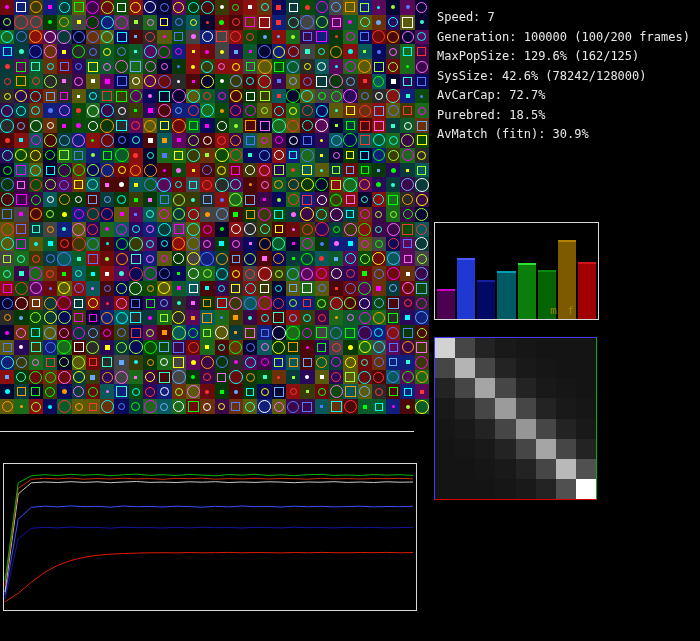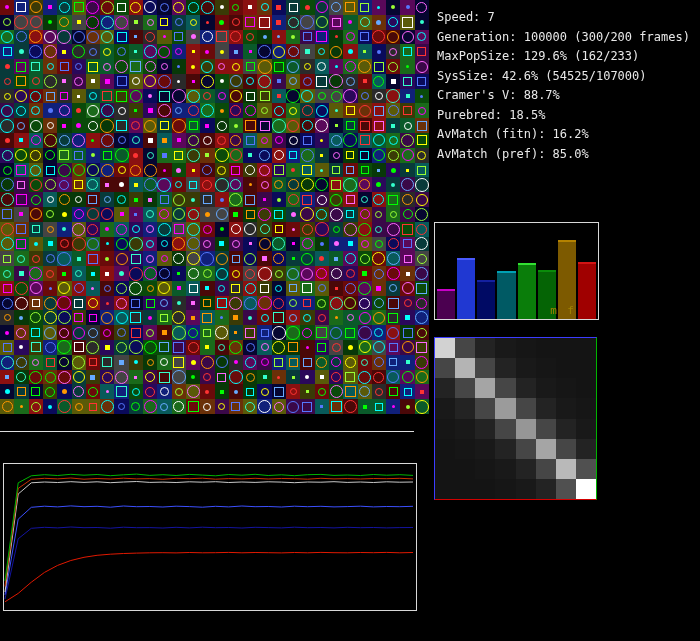--- a/index.html
+++ b/index.html
@@ -2555,21 +2555,21 @@
       <div style="background: rgb(255, 0, 255); width: 3px; height: 3px; border-radius: 50%;"></div>
     </div>
     <div class="cell" style="background: rgb(74, 8, 8);">
       <div style="background: rgb(153, 255, 51); width: 4px; height: 4px; border-radius: 50%;"></div>
     </div>
     <div class="cell" style="background: rgb(10, 90, 42);">
       <div style="border: 1px solid rgb(255, 255, 0); border-radius: 50%; width: 12px; height: 12px;"></div>
     </div>
   </div>
 <div class="hsep"></div>
-<div id="stats"><div>Speed: 7</div><div>Generation: 100000 (300/200 frames)</div><div>MaxPopSize: 129.6% (162/233)</div><div>SysSize: 42.6% (54525/107000)</div><div>Cramer's V: 88.7%</div><div>Purebred: 18.5%</div><div>AvMatch (fitn): 16.2%</div><div>AvMatch (pref): 85.0%</div></div>
+<div id="stats"><div>Speed: 7</div><div>Generation: 100000 (100/200 frames)</div><div>MaxPopSize: 129.6% (162/125)</div><div>SysSize: 42.6% (78242/128000)</div><div>AvCarCap: 72.7%</div><div>Purebred: 18.5%</div><div>AvMatch (fitn): 30.9%</div></div>
 
 <div id="barbox">
   <div id="bars">
       <div class="bar" style="height: 31%; background: rgb(75, 0, 80);">
         <div class="cap" style="background: rgb(200, 0, 200);"></div>
       </div>
       <div class="bar" style="height: 64%; background: rgb(32, 56, 210);">
         <div class="cap" style="background: rgb(74, 90, 255);"></div>
       </div>
       <div class="bar" style="height: 41%; background: rgb(0, 10, 100);">

